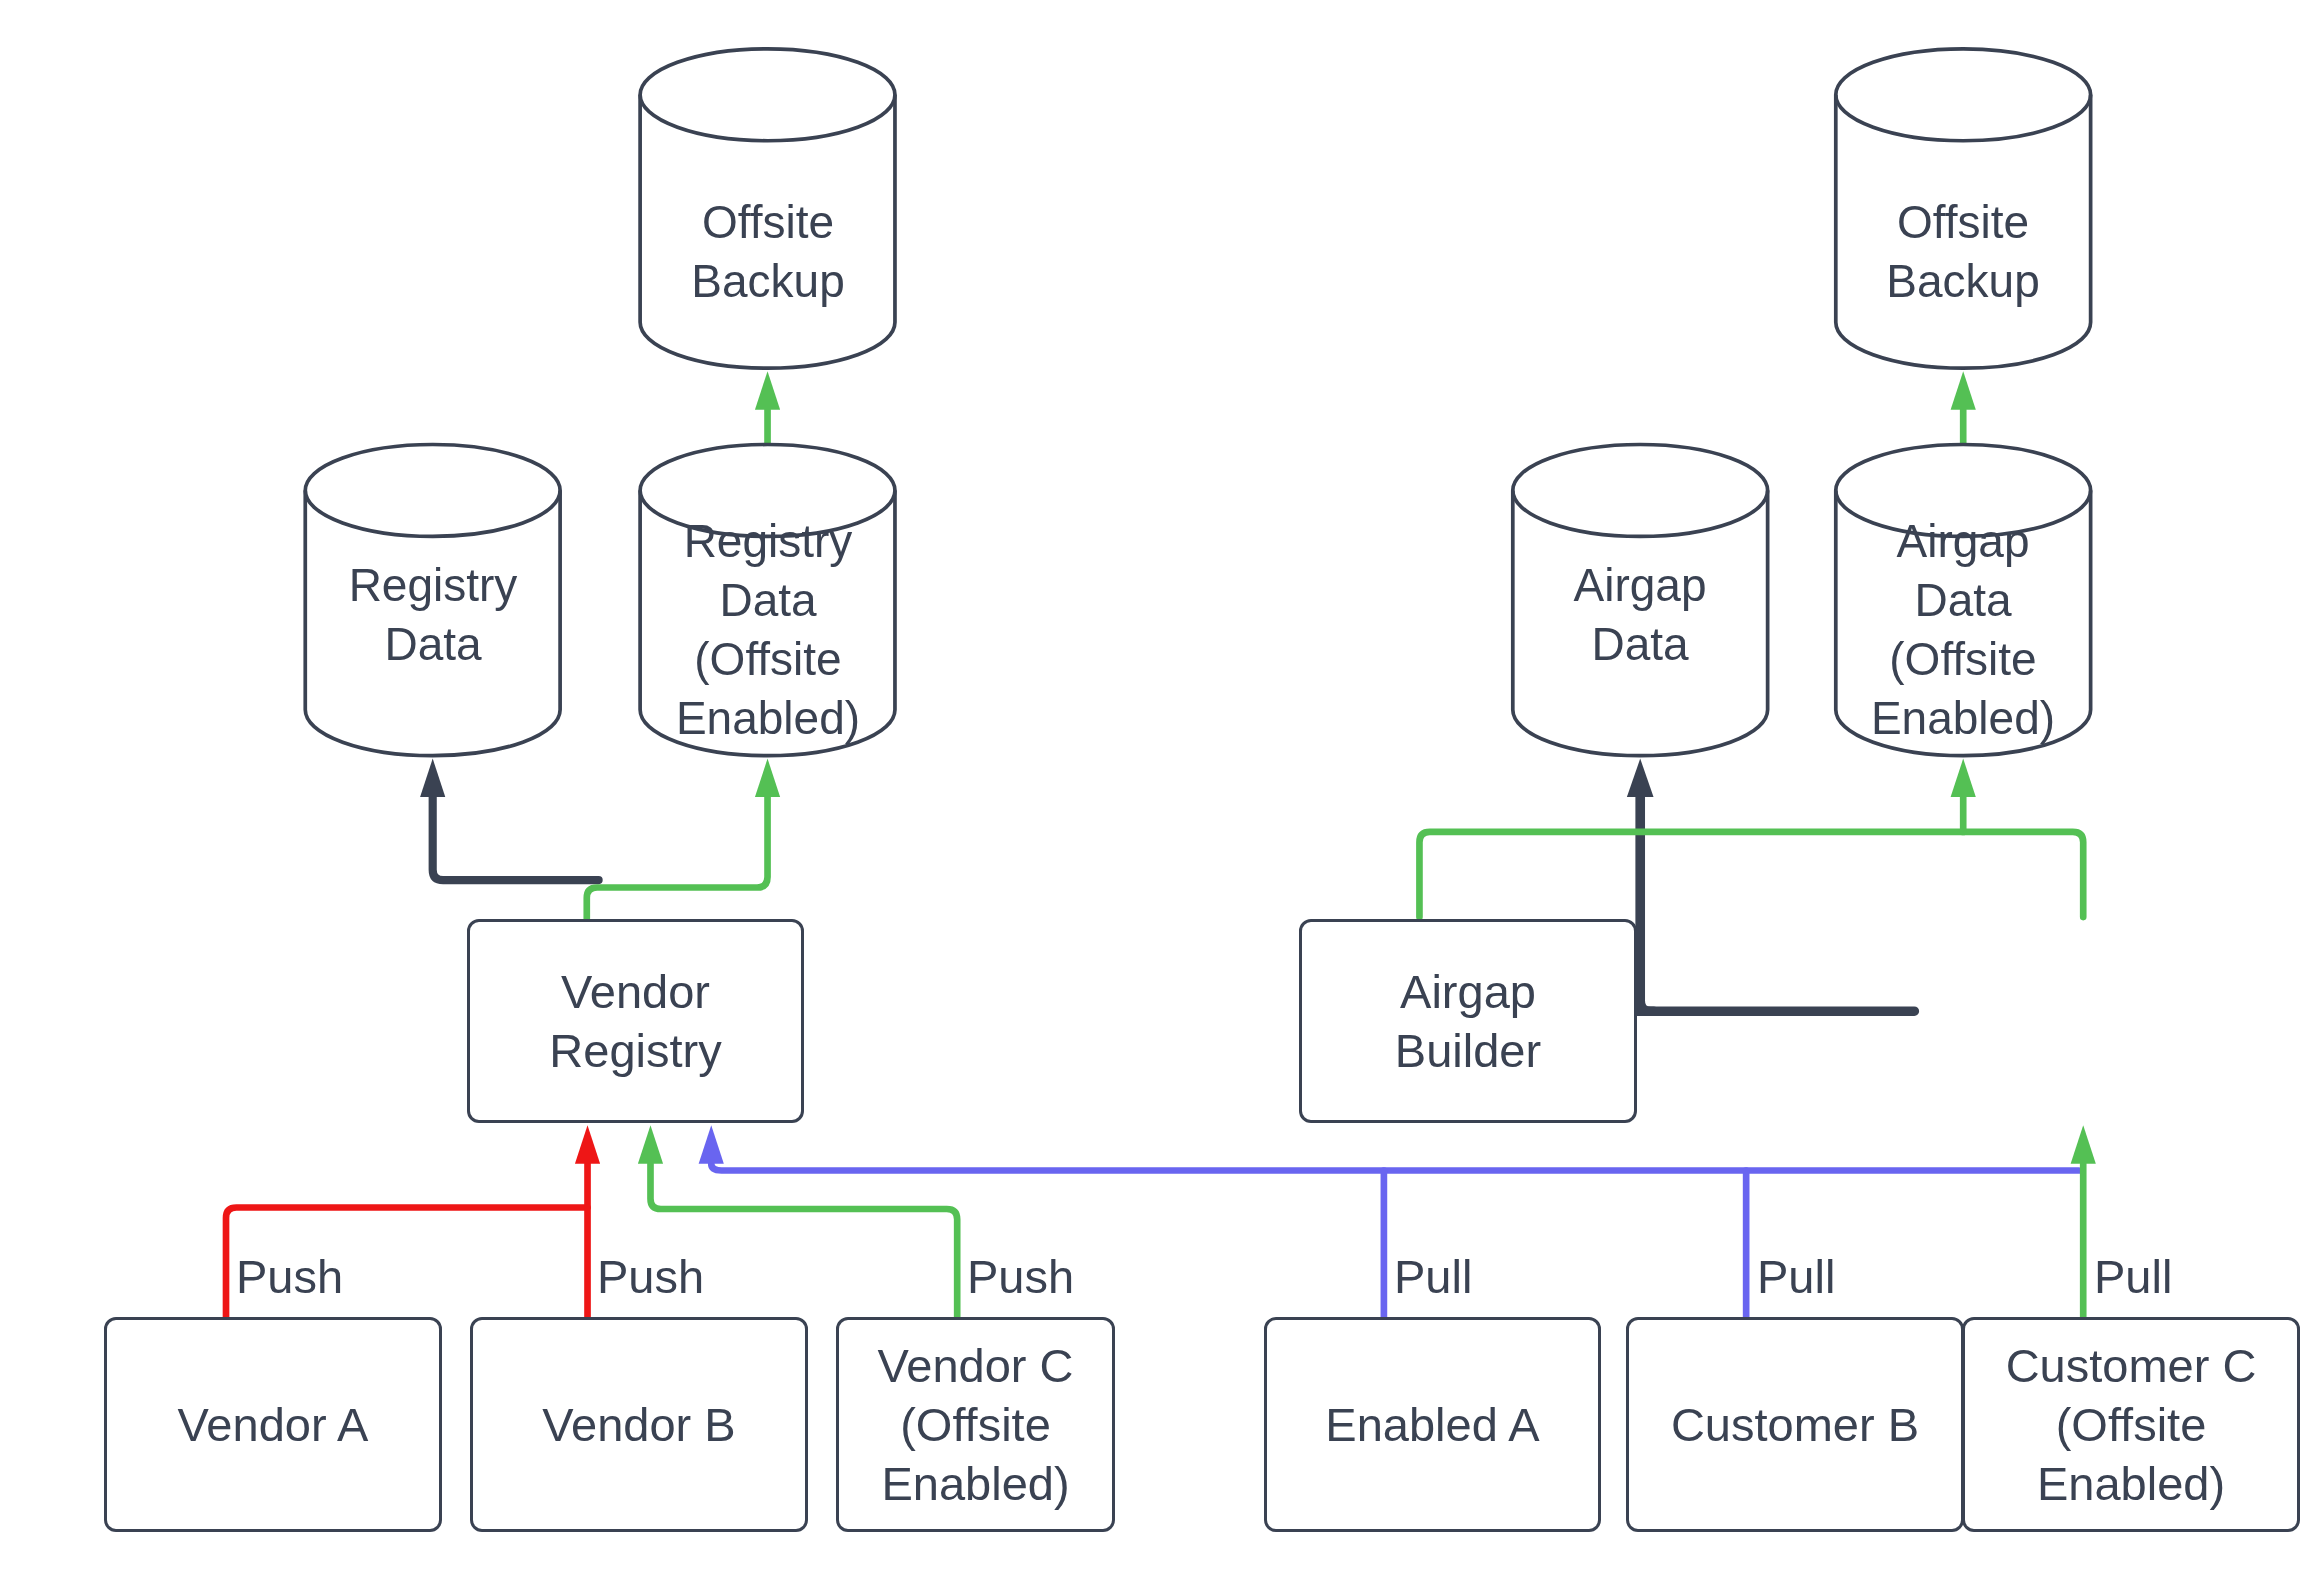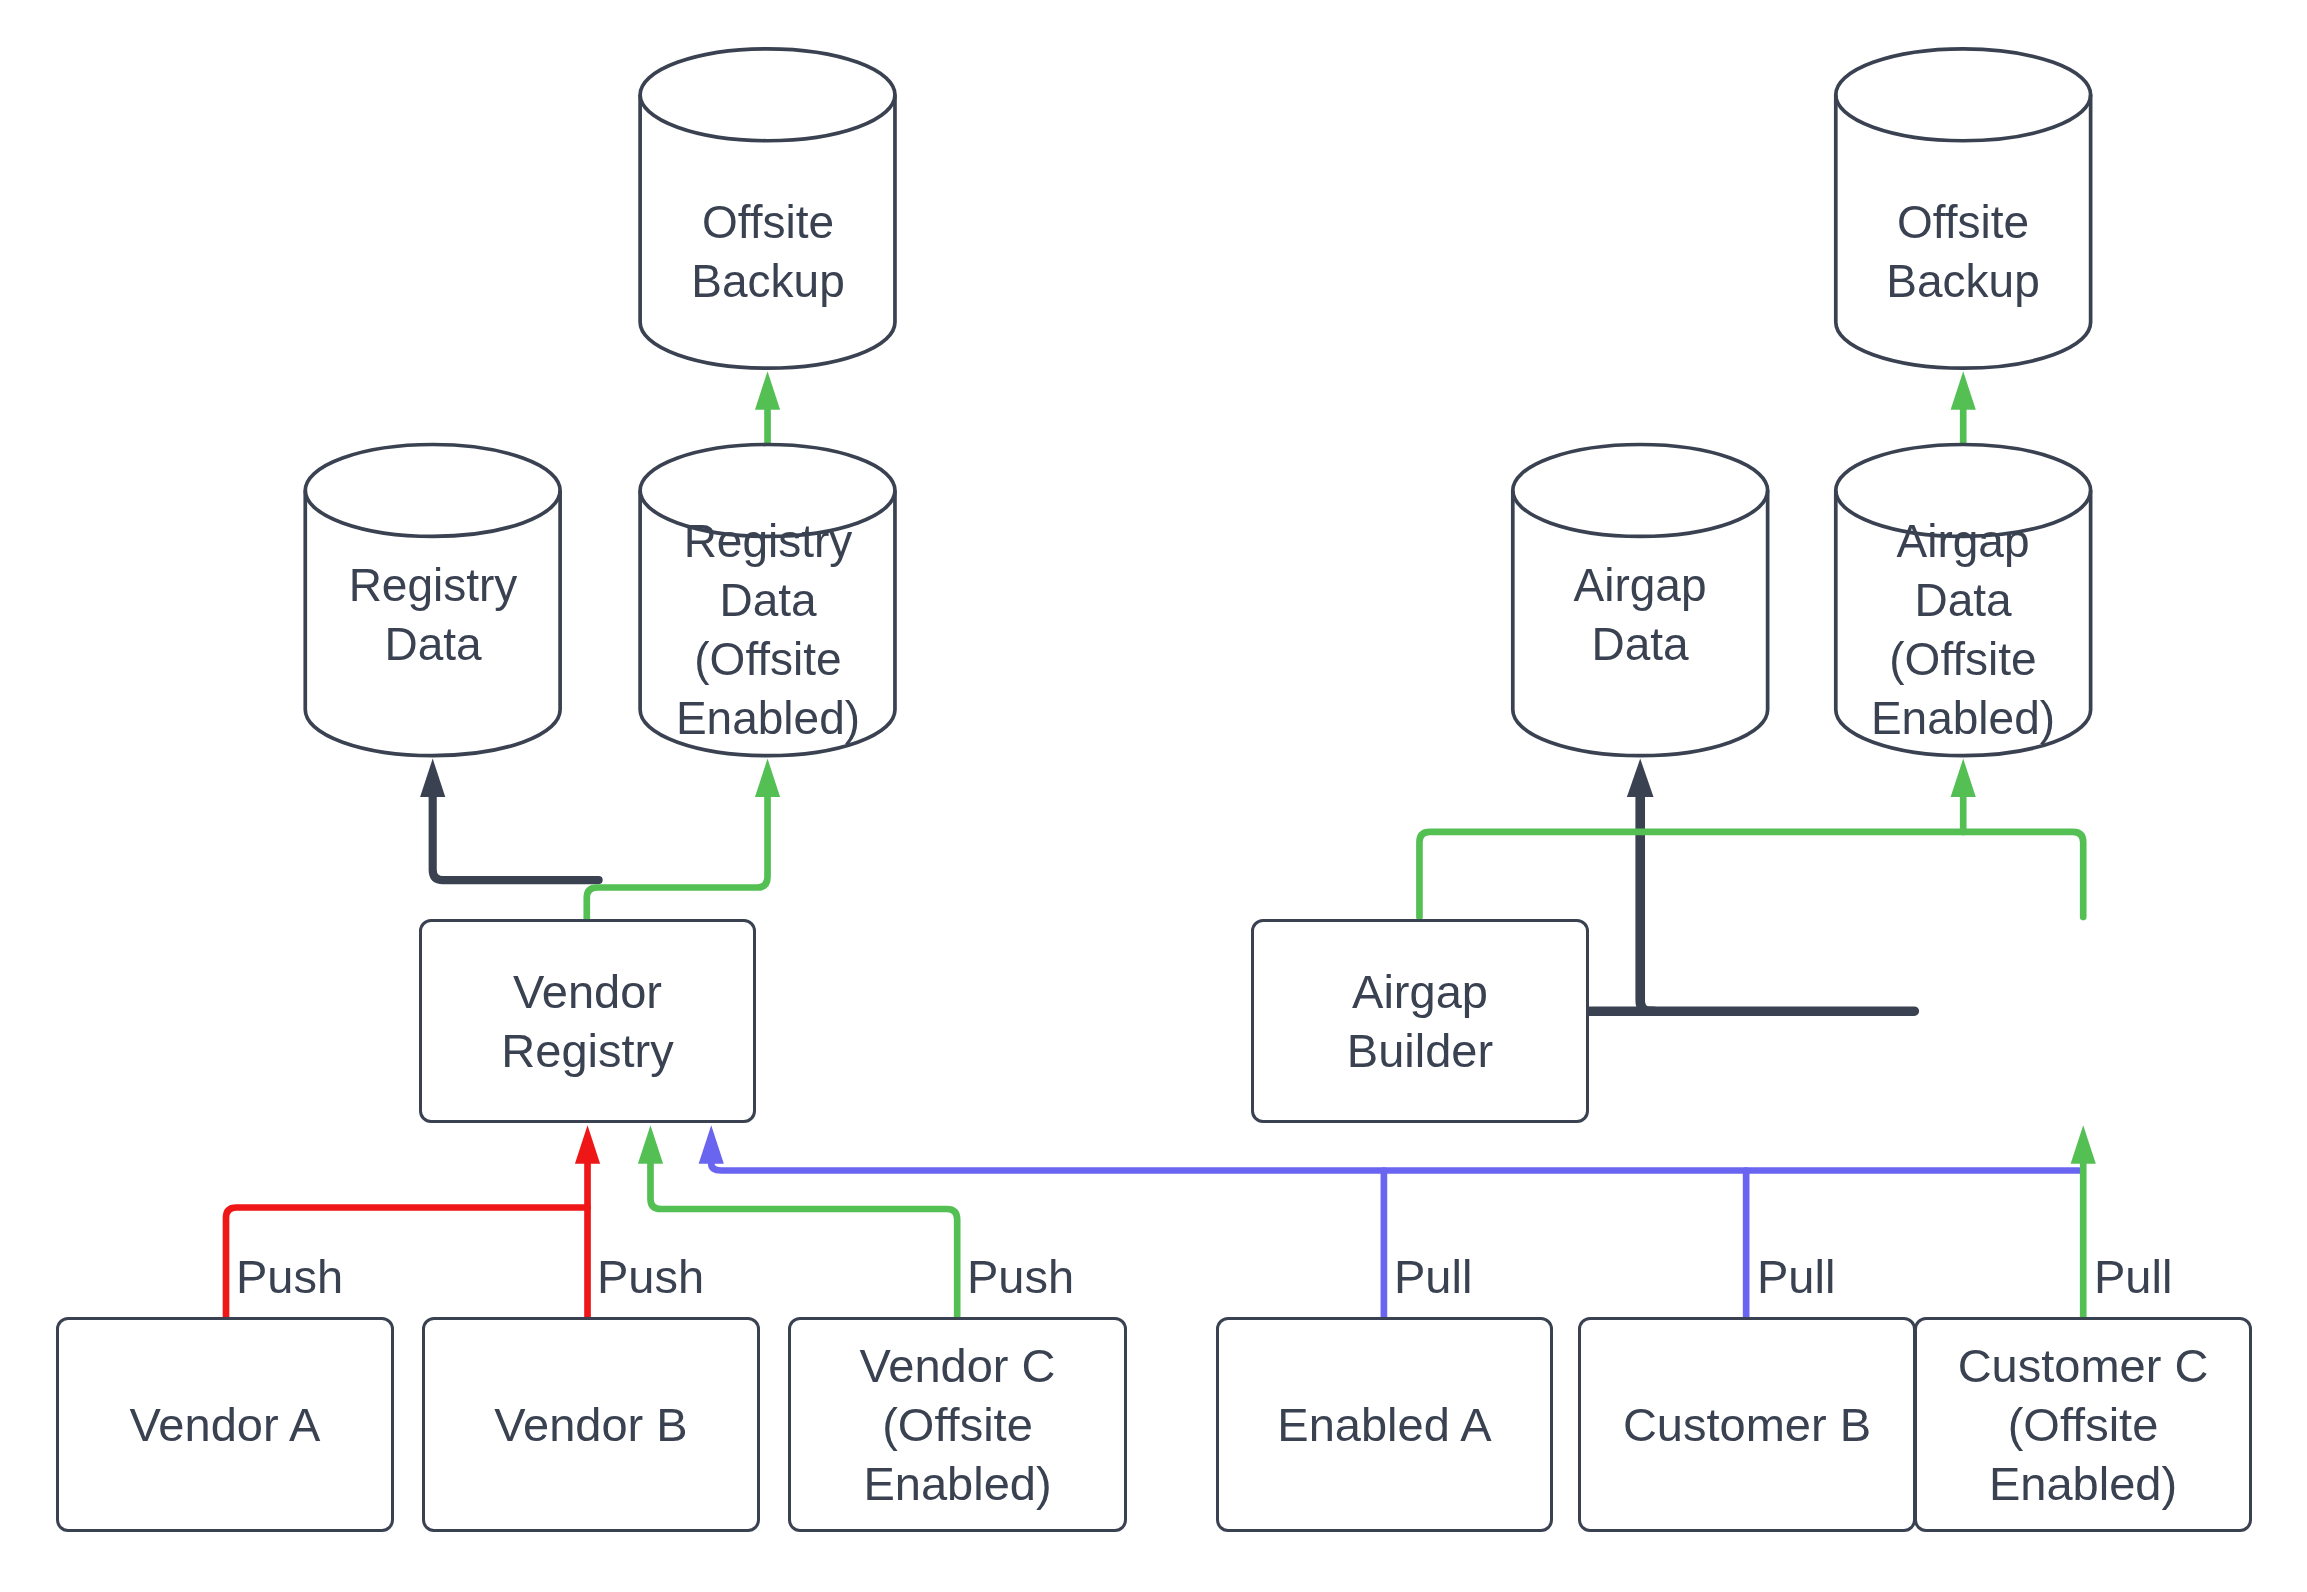--- a/index.html
+++ b/index.html
@@ -3,21 +3,21 @@
 <meta charset="utf-8">
 <style>
   html,body{margin:0;padding:0;background:#ffffff;}
   body{width:2307px;height:1592px;position:relative;overflow:hidden;
        font-family:"Liberation Sans",sans-serif;color:#3a4252;}
   #stage{position:absolute;left:0;top:0;width:2307px;height:1592px;}
   svg.connectors{position:absolute;left:0;top:0;z-index:1;}
   .node-box{position:absolute;z-index:2;background:#ffffff;border:3.7px solid #3a4252;
             border-radius:12px;display:flex;align-items:center;justify-content:center;
             text-align:center;font-size:47px;line-height:59px;white-space:pre-line;
-            box-sizing:border-box;}
+            box-sizing:border-box;margin-left:48px;}
   .cyl-label{position:absolute;z-index:3;display:flex;align-items:center;justify-content:center;
              text-align:center;font-size:46px;line-height:59px;white-space:pre-line;}
   .edge-label{position:absolute;z-index:3;font-size:47px;line-height:52px;white-space:nowrap;}
 </style>
 </head>
 <body>
 
 <div id="stage">
 
   <svg class="connectors" width="2307" height="1592" viewBox="0 0 3114 2149">
@@ -118,21 +118,21 @@
   <div class="cyl-label" style="left:1837px;top:148px;width:252px;height:207px;">Offsite
 Backup</div>
 
   <div class="node-box" style="left:419px;top:919px;width:337px;height:204px;">Vendor
 Registry</div>
   <div class="node-box" style="left:1251px;top:919px;width:338px;height:204px;">Airgap
 Builder</div>
 
   <div class="node-box" style="left:56px;top:1317px;width:338px;height:215px;">Vendor A</div>
   <div class="node-box" style="left:422px;top:1317px;width:338px;height:215px;">Vendor B</div>
-  <div class="node-box" style="left:788px;top:1317px;width:339px;height:215px;">Vendor C
+  <div class="node-box" style="left:788px;top:1317px;width:279px;height:215px;">Vendor C
 (Offsite
 Enabled)</div>
   <div class="node-box" style="left:1216px;top:1317px;width:337px;height:215px;">Enabled A</div>
   <div class="node-box" style="left:1578px;top:1317px;width:338px;height:215px;">Customer B</div>
   <div class="node-box" style="left:1914px;top:1317px;width:338px;height:215px;">Customer C
 (Offsite
 Enabled)</div>
 
   <div class="edge-label" style="left:236px;top:1251px;">Push</div>
   <div class="edge-label" style="left:597px;top:1251px;">Push</div>

